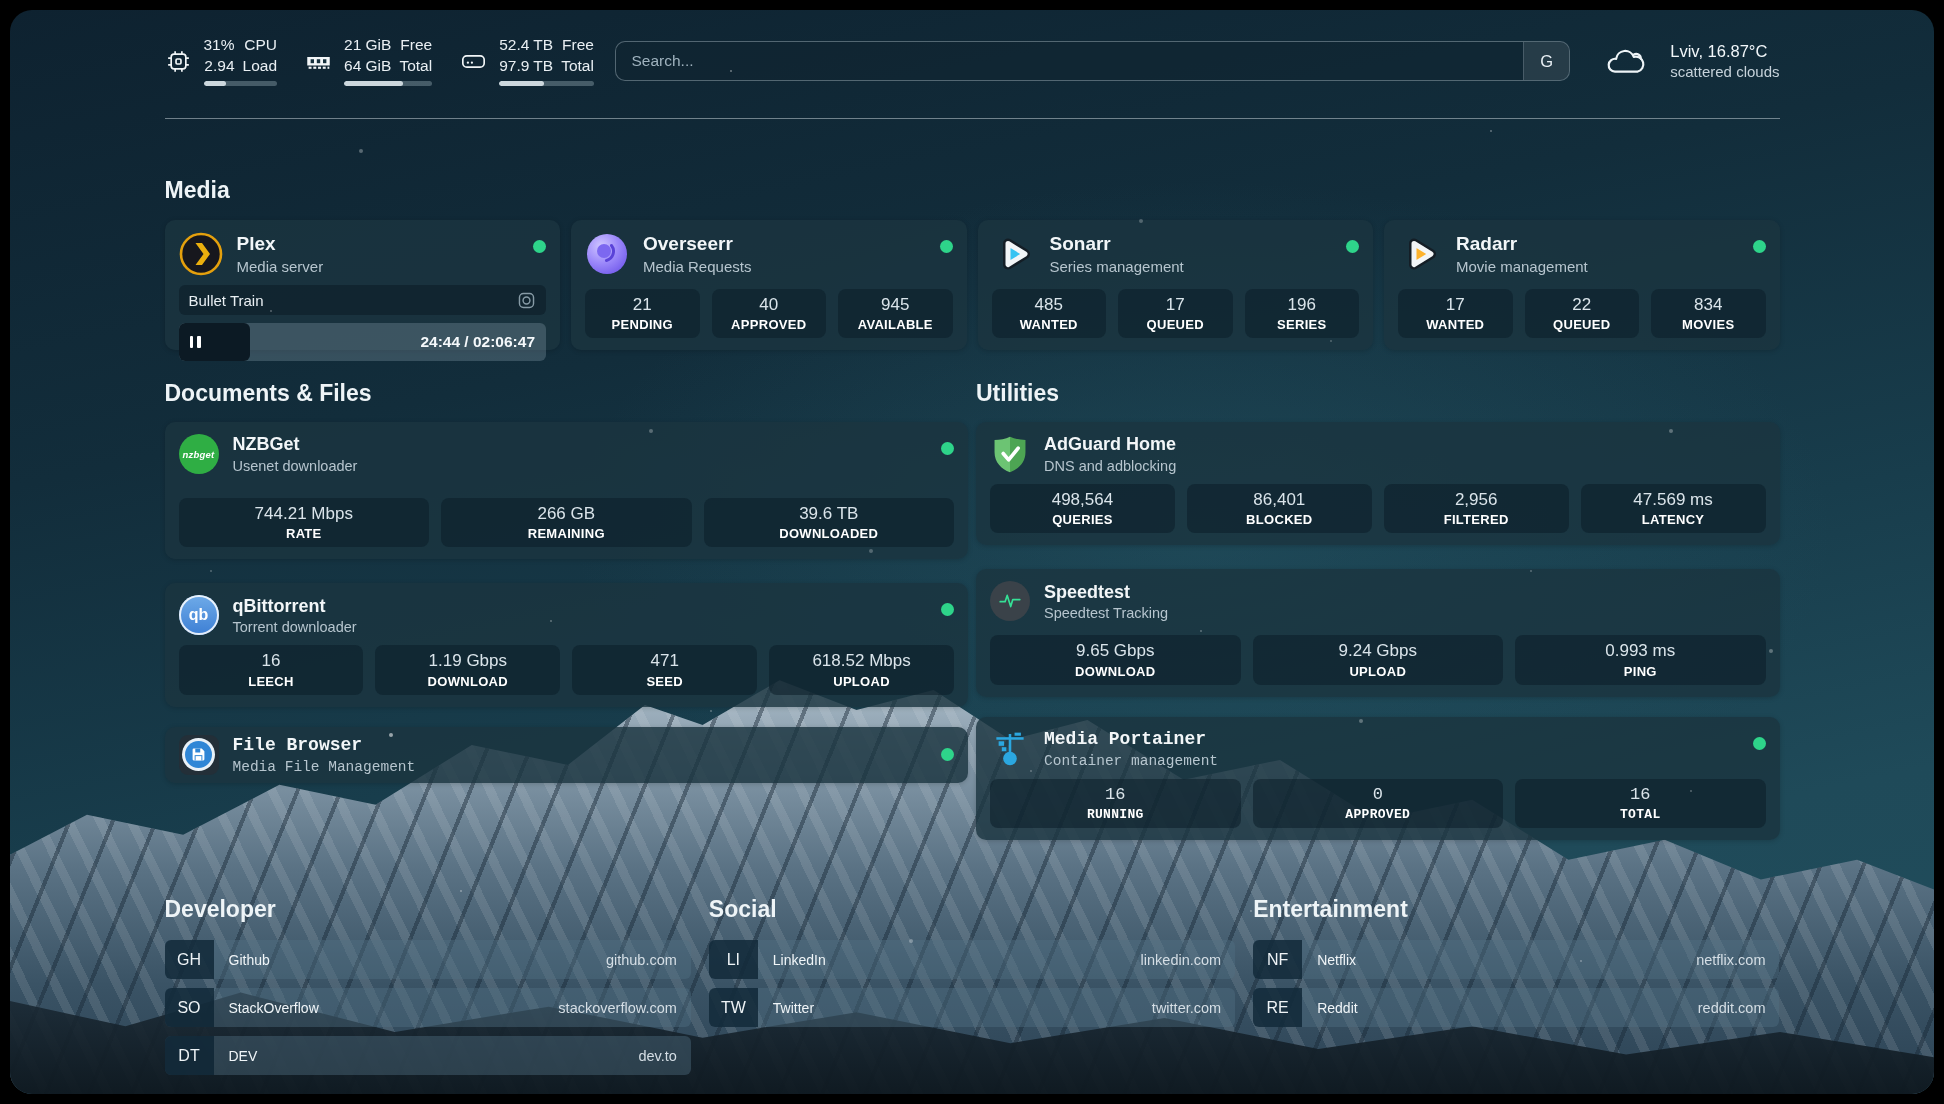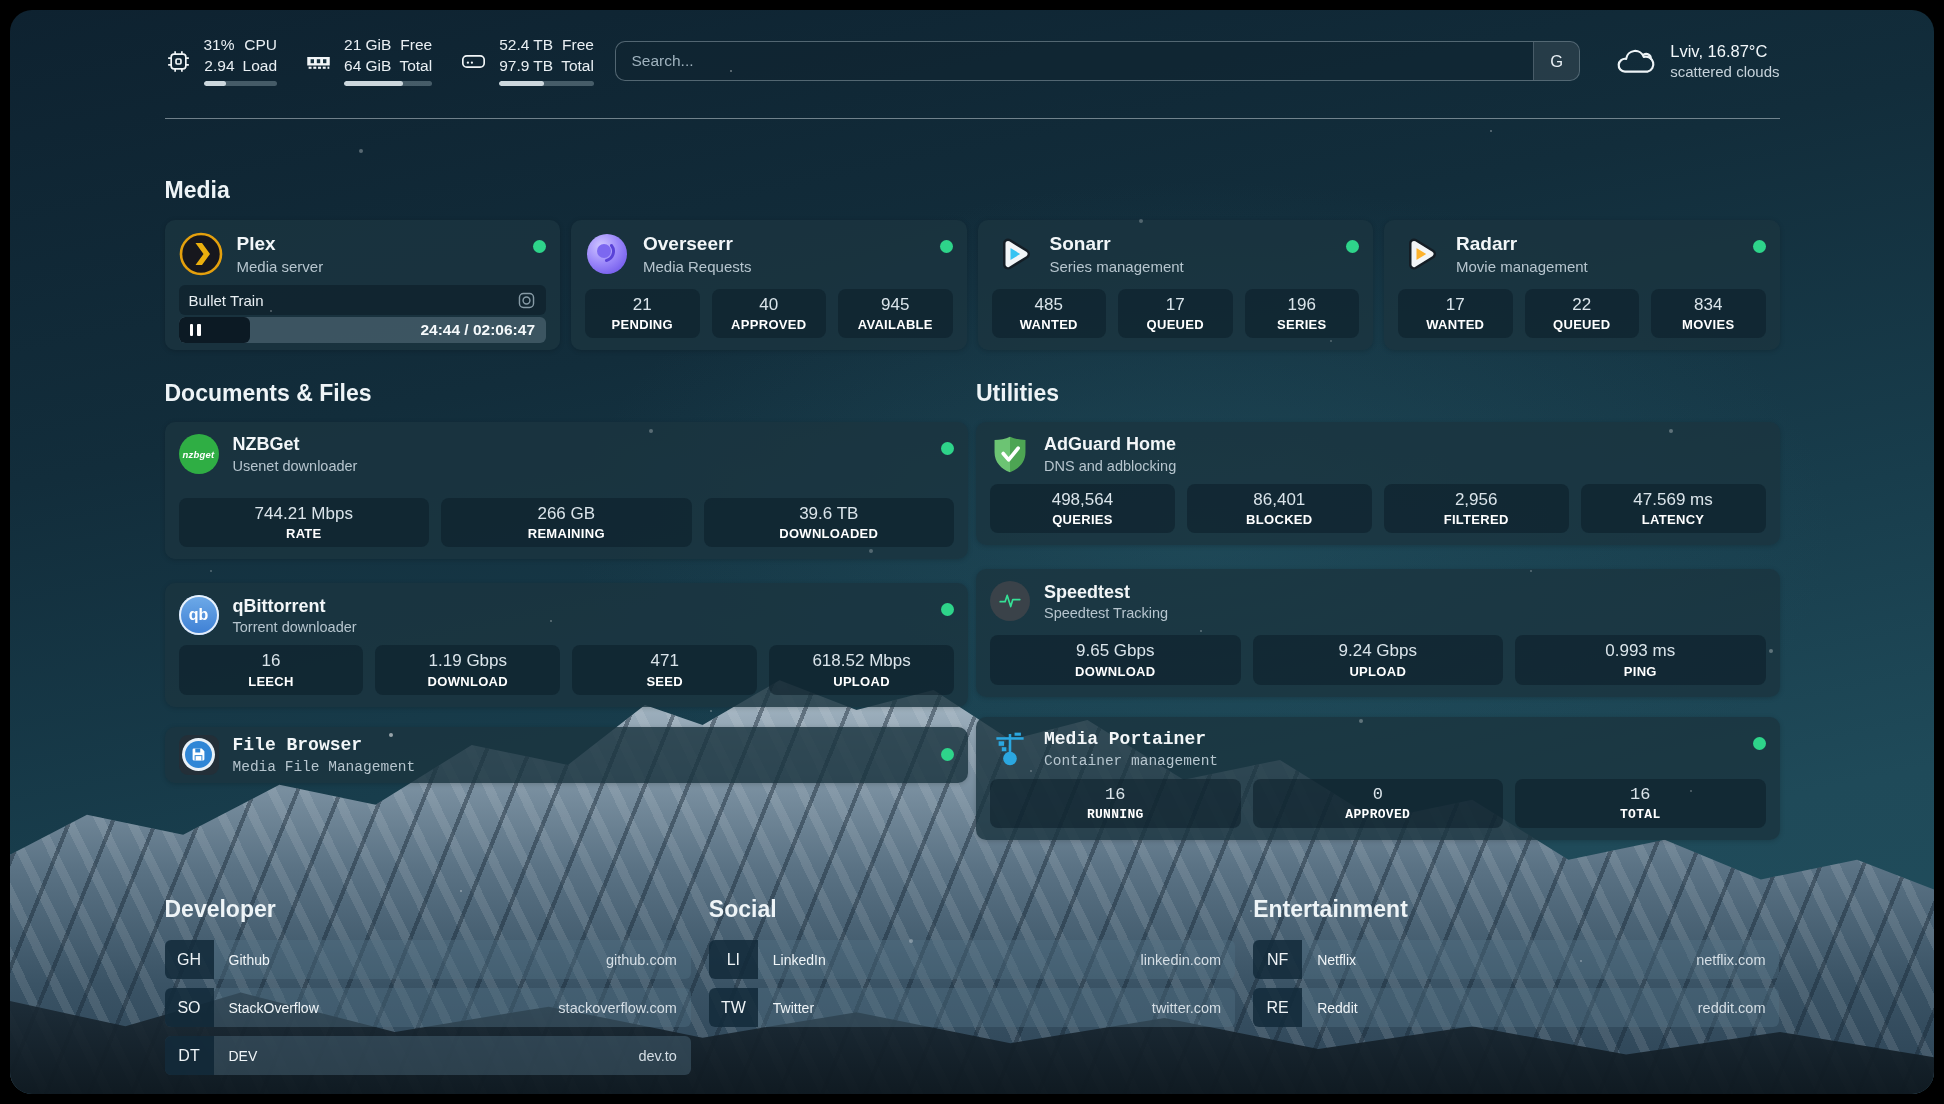--- a/index.html
+++ b/index.html
@@ -55,21 +55,21 @@
 
   .searchbar { flex:1; height:40px; margin:0 34px 0 14px; border:1px solid rgba(195,210,220,0.38); border-radius:10px;
     background:rgba(16,36,48,0.50); display:flex; align-items:stretch; overflow:hidden; }
   .searchbar input { flex:1; background:transparent; border:none; outline:none; color:#e2eaf0; font-size:15.5px; padding:0 16px;
     font-family:"Liberation Sans","DejaVu Sans",sans-serif; }
   .searchbar input::placeholder { color:#9fb2be; }
   .search-btn { width:46px; border:none; border-left:1px solid rgba(195,210,220,0.22); background:rgba(236,246,251,0.10);
     color:#e9f0f5; font-size:16.5px; display:flex; align-items:center; justify-content:center; cursor:pointer;
     font-family:"Liberation Sans","DejaVu Sans",sans-serif; }
 
-  .weather { display:flex; align-items:center; gap:14px; flex:none; }
+  .weather { display:flex; align-items:center; gap:24px; flex:none; }
   .weather .wxicon { width:42px; height:31px; }
   .wx-line1 { font-size:16.5px; color:#f2f7fa; }
   .wx-line2 { font-size:15px; color:#c6d2da; margin-top:2px; }
 
   .divider { margin-top:26px; border-bottom:1.5px solid rgba(230,240,245,0.45); }
 
   
   .section-title { font-size:23px; font-weight:600; color:#eef4f7; }
   .media-title { margin-top:58px; }
   .media-grid { display:grid; grid-template-columns:repeat(4,1fr); gap:11px; margin-top:16px; }
@@ -87,21 +87,21 @@
   .stats { display:flex; gap:12px; margin-top:13px; }
   .stat { flex:1; background:rgba(11,29,40,0.55); border-radius:8px; min-height:48px;
     display:flex; flex-direction:column; align-items:center; justify-content:center; padding:6px 4px; }
   .stat-value { font-size:17px; color:#dae4ea; line-height:1.2; }
   .stat-label { font-size:13px; font-weight:700; color:#ffffff; margin-top:2px; letter-spacing:.3px; }
 
   
   .np-row { margin-top:9px; background:rgba(11,29,40,0.60); border-radius:6px; height:30px; padding:0 10px;
     display:flex; align-items:center; font-size:15px; color:#e9eff3; }
   .np-video { margin-left:auto; width:19px; height:19px; opacity:.85; }
-  .np-progress { margin-top:2px; height:26px; background:rgba(143,166,178,0.30); border-radius:6px; position:relative;
+  .np-progress { margin-top:8px; height:38px; background:rgba(143,166,178,0.30); border-radius:6px; position:relative;
     display:flex; align-items:center; overflow:hidden; }
   .np-fill { position:absolute; left:0; top:0; bottom:0; background:rgba(9,22,32,0.92); border-radius:6px;
     display:flex; align-items:center; padding-left:11px; }
   .pause { display:inline-flex; gap:4px; }
   .pause i { display:block; width:3.5px; height:12px; background:#fff; border-radius:1px; }
   .np-time { margin-left:auto; padding-right:11px; font-size:15.5px; font-weight:600; color:#f5f9fb; position:relative; z-index:1; }
 
   .two-col { display:grid; grid-template-columns:1fr 1fr; column-gap:8px; align-items:start; margin-top:30px; }
   .col-title { margin-bottom:15px; }
   .card-mid { margin-top:24px; }

